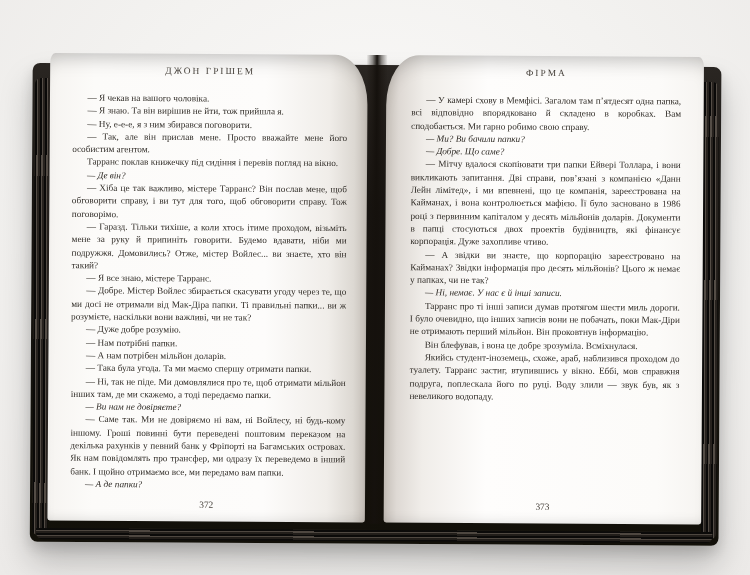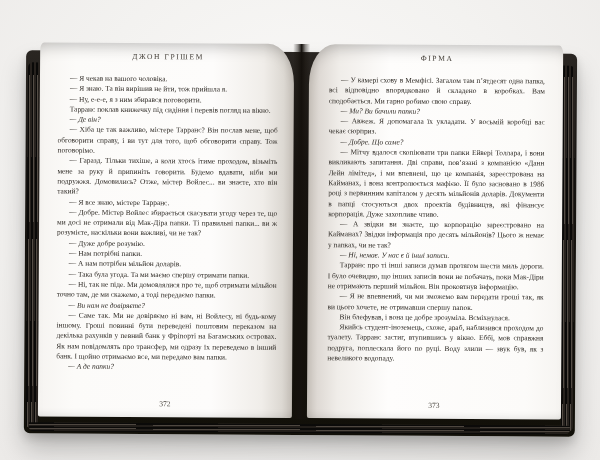--- a/index.html
+++ b/index.html
@@ -87,54 +87,53 @@
       <div class="edge-bottom"></div>
     </div>
 
     <div class="page left">
       <div class="page-content">
         <div class="running-header">ДЖОН ГРІШЕМ</div>
         <div class="text-block">
             <p class="para">— Я чекав на вашого чоловіка.</p>
             <p class="para">— Я знаю. Та він вирішив не йти, тож прийшла я.</p>
             <p class="para">— Ну, е-е-е, я з ним збирався поговорити.</p>
+            <p class="para">— Так, але він прислав мене. Просто вважайте мене його особистим агентом.</p>
             <p class="para">Тарранс поклав книжечку під сидіння і перевів погляд на вікно.</p>
             <p class="para italic">— Де він?</p>
             <p class="para">— Хіба це так важливо, містере Тарранс? Він послав мене, щоб обговорити справу, і ви тут для того, щоб обговорити справу. Тож поговорімо.</p>
             <p class="para">— Гаразд. Тільки тихіше, а коли хтось ітиме проходом, візьміть мене за руку й припиніть говорити. Будемо вдавати, ніби ми подружжя. Домовились? Отже, містер Войлес... ви знаєте, хто він такий?</p>
             <p class="para">— Я все знаю, містере Тарранс.</p>
             <p class="para">— Добре. Містер Войлес збирається скасувати угоду через те, що ми досі не отримали від Мак-Діра папки. Ті правильні папки... ви ж розумієте, наскільки вони важливі, чи не так?</p>
             <p class="para">— Дуже добре розумію.</p>
             <p class="para">— Нам потрібні папки.</p>
             <p class="para">— А нам потрібен мільйон доларів.</p>
             <p class="para">— Така була угода. Та ми маємо спершу отримати папки.</p>
-            <p class="para">— Ні, так не піде. Ми домовлялися про те, щоб отримати мільйон точно там, де ми скажемо, а тоді передаємо папки.</p>
+            <p class="para">— Ні, так не піде. Ми домовлялися про те, щоб отримати мільйон інших там, де ми скажемо, а тоді передаємо папки.</p>
             <p class="para italic">— Ви нам не довіряєте?</p>
             <p class="para">— Саме так. Ми не довіряємо ні вам, ні Войлесу, ні будь-кому іншому. Гроші повинні бути переведені поштовим переказом на декілька рахунків у певний банк у Фріпорті на Багамських островах. Як нам повідомлять про трансфер, ми одразу їх переведемо в інший банк. І щойно отримаємо все, ми передамо вам папки.</p>
             <p class="para italic">— А де папки?</p>
           </div>
       </div>
       <div class="page-number">372</div>
     </div>
 
     <div class="gutter"></div>
 
     <div class="page right">
       <div class="page-content">
         <div class="running-header">ФІРМА</div>
         <div class="text-block">
             <p class="para">— У камері схову в Мемфісі. Загалом там п’ятдесят одна папка, всі відповідно впорядковано й складено в коробках. Вам сподобається. Ми гарно робимо свою справу.</p>
             <p class="para italic">— Ми? Ви бачили папки?</p>
-            <p class="para">— Авжеж. Я допомагала їх укладати. У восьмій коробці вас чекає сюрприз.</p>
             <p class="para italic">— Добре. Що саме?</p>
             <p class="para">— Мітчу вдалося скопіювати три папки Ейвері Толлара, і вони викликають запитання. Дві справи, пов’язані з компанією «Данн Лейн лімітед», і ми впевнені, що це компанія, зареєстрована на Кайманах, і вона контролюється мафією. Її було засновано в 1986 році з первинним капіталом у десять мільйонів доларів. Документи в папці стосуються двох проектів будівництв, які фінансує корпорація. Дуже захопливе чтиво.</p>
             <p class="para">— А звідки ви знаєте, що корпорацію зареєстровано на Кайманах? Звідки інформація про десять мільйонів? Цього ж немає у папках, чи не так?</p>
             <p class="para italic">— Ні, немає. У нас є й інші записи.</p>
             <p class="para">Тарранс про ті інші записи думав протягом шести миль дороги. І було очевидно, що інших записів вони не побачать, поки Мак-Діри не отримають перший мільйон. Він проковтнув інформацію.</p>
-            <p class="para">— Я не впевнений, чи ми зможемо вам передати гроші так, як ви цього хочете, не отримавши спершу папок.</p>
             <p class="para">Він блефував, і вона це добре зрозуміла. Всміхнулася.</p>
             <p class="para">Якийсь студент-іноземець, схоже, араб, наблизився проходом до туалету. Тарранс застиг, втупившись у вікно. Еббі, мов справжня подруга, поплескала його по руці. Воду злили — звук був, як з невеликого водопаду.</p>
           </div>
       </div>
       <div class="page-number">373</div>
     </div>
   </div>
 </div>
 
 </body></html>

